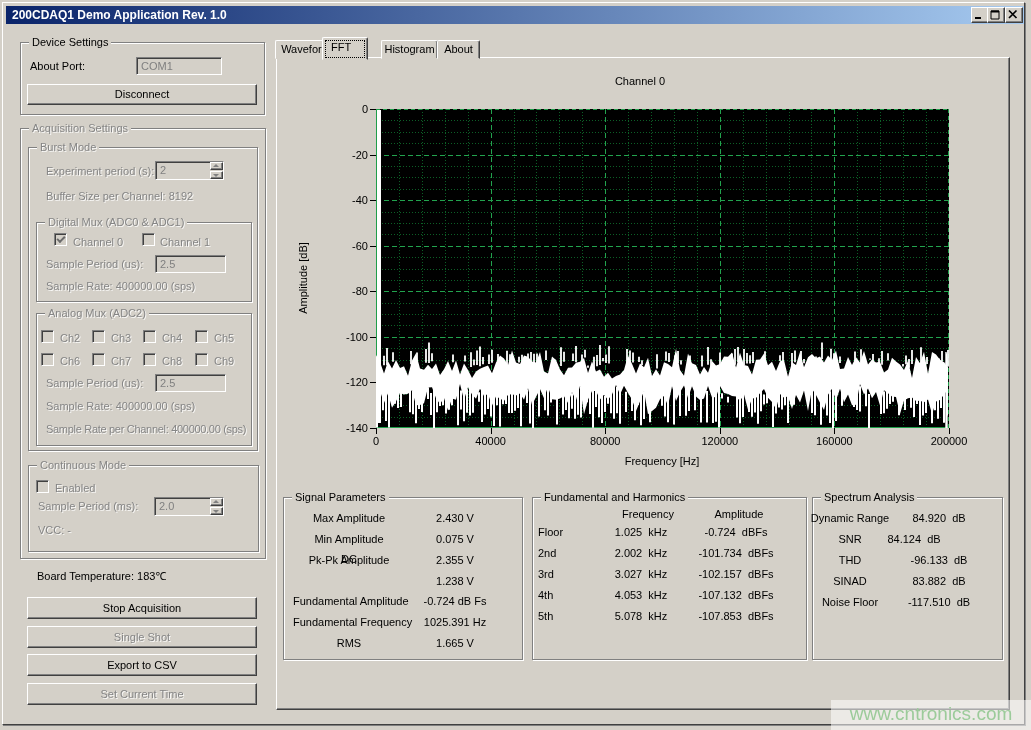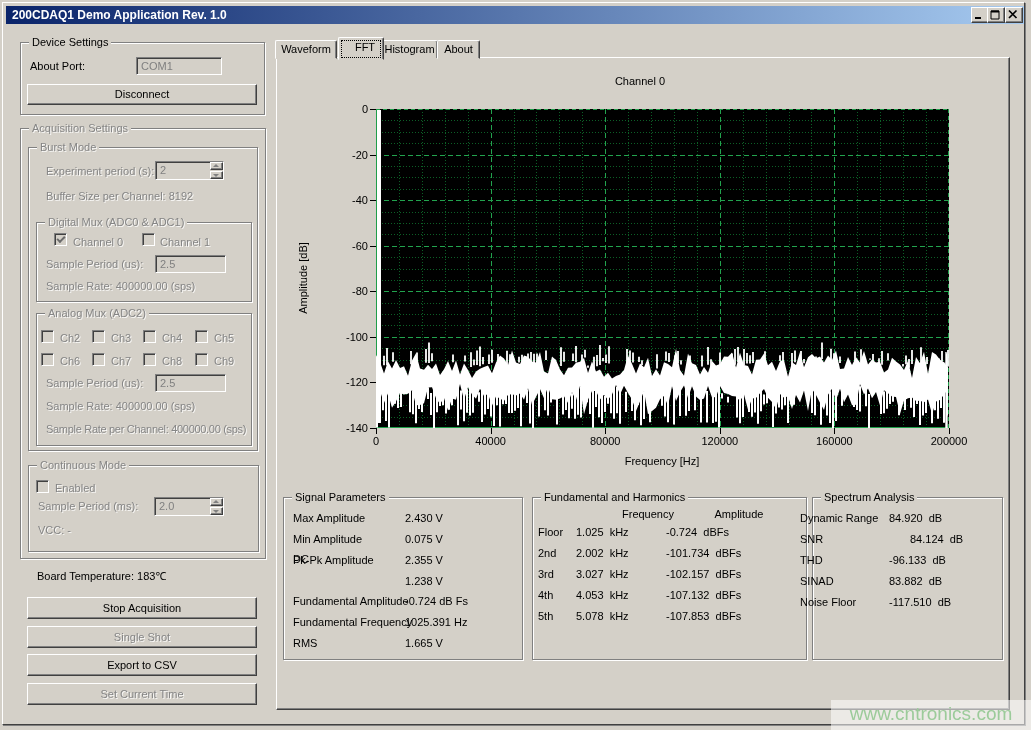--- a/index.html
+++ b/index.html
@@ -14,21 +14,21 @@
 .btn{position:absolute;background:#d4d0c8;border:1px solid;border-color:#fff #404040 #404040 #fff;box-shadow:inset -1px -1px 0 #808080;text-align:center}
 .tb{position:absolute;background:#d4d0c8;border:1px solid;border-color:#808080 #fff #fff #808080;box-shadow:inset 1px 1px 0 #404040;color:#808080}
 .tb>i{font-style:normal;position:absolute;left:4px;top:2px}
 .ckb{position:absolute;width:11px;height:11px;background:#d4d0c8;border:1px solid;border-color:#808080 #fff #fff #808080;box-shadow:inset 1px 1px 0 #404040}
 .chk{position:absolute;left:2px;top:2px;width:6px;height:3px;border-left:2px solid #6b6b6b;border-bottom:2px solid #6b6b6b;transform:rotate(-45deg)}
 .tab{position:absolute;background:#d4d0c8;border:1px solid;border-color:#fff #404040 #d4d0c8 #fff;box-shadow:inset -1px 0 0 #808080;text-align:center;border-radius:2px 2px 0 0}
 .spinb{position:absolute;background:#d4d0c8;border:1px solid;border-color:#fff #404040 #404040 #fff;box-shadow:inset -1px -1px 0 #808080}
 .upar{position:absolute;left:2px;top:1px;width:0;height:0;border-left:3px solid transparent;border-right:3px solid transparent;border-bottom:3px solid #808080}
 .dnar{position:absolute;left:2px;top:2px;width:0;height:0;border-left:3px solid transparent;border-right:3px solid transparent;border-top:3px solid #808080}
 .panel{position:absolute;left:276px;top:57px;width:732px;height:651px;background:#d4d0c8;border:1px solid;border-color:#fff #404040 #404040 #fff;box-shadow:inset -1px -1px 0 #808080}
-.rl{position:absolute;text-align:left;white-space:nowrap;line-height:14px}
+.rl{position:absolute;text-align:center;white-space:nowrap;line-height:14px}
 .wm{position:absolute;left:831px;top:700px;width:200px;height:30px;background:rgba(255,255,255,0.55);color:#9ccb9a;font-size:19px;line-height:28px;text-align:center;letter-spacing:0px}
 </style></head><body>
 <div class="win"></div>
 <div class="title"><span>200CDAQ1 Demo Application Rev. 1.0</span></div>
 <div class="tbtn" style="left:971px;top:7px"><svg width="14" height="12">
       <rect x="3" y="9" width="6" height="2" fill="#000"></rect>
     </svg></div>
 <div class="tbtn" style="left:987px;top:7px"><svg width="14" height="12">
       <path d="M3 3h8v8H3z" fill="none" stroke="#000"></path>
       <path d="M3 3.5h8" stroke="#000" stroke-width="2"></path>
@@ -125,21 +125,21 @@
 <div class="lbl" style="left:37px;top:569px">Board Temperature: 183℃</div>
 <div class="btn" style="left:27px;top:597px;width:228px;height:20px;line-height:20px">Stop Acquisition</div>
 <div class="btn dis" style="left:27px;top:626px;width:228px;height:20px;line-height:20px">Single Shot</div>
 <div class="btn" style="left:27px;top:654px;width:228px;height:20px;line-height:20px">Export to CSV</div>
 <div class="btn dis" style="left:27px;top:683px;width:228px;height:20px;line-height:20px">Set Current Time</div>
 
 <div class="panel"></div>
 <div class="tab" style="left:275px;top:40px;width:60px;height:17px;line-height:17px">Waveform</div>
 <div class="tab" style="left:381px;top:40px;width:55px;height:17px;line-height:17px">Histogram</div>
 <div class="tab" style="left:437px;top:40px;width:41px;height:17px;line-height:17px">About</div>
-<div class="tab" style="left:338px;top:37px;width:44px;height:21px;line-height:19px;z-index:5;text-align:center;text-indent:8px">FFT<div style="position:absolute;left:2px;top:2px;right:2px;bottom:1px;border:1px dotted #000"></div></div>
+<div class="tab" style="left:322px;top:37px;width:44px;height:21px;line-height:19px;z-index:5;text-align:left;text-indent:8px">FFT<div style="position:absolute;left:2px;top:2px;right:2px;bottom:1px;border:1px dotted #000"></div></div>
 
 <svg class="abs" style="left:290px;top:70px" width="715" height="410">
 <text x="350" y="15" font-size="11" text-anchor="middle">Channel 0</text>
 <rect x="86" y="39" width="573" height="319" fill="#000"></rect>
 <g stroke="#0c5f26" stroke-dasharray="1 2" stroke-width="1">
       <line x1="109.5" y1="39" x2="109.5" y2="358"></line>
       <line x1="132.5" y1="39" x2="132.5" y2="358"></line>
       <line x1="155.5" y1="39" x2="155.5" y2="358"></line>
       <line x1="178.5" y1="39" x2="178.5" y2="358"></line>
       <line x1="224.5" y1="39" x2="224.5" y2="358"></line>
@@ -276,21 +276,21 @@
 <div class="lbl" style="left:538px;top:609px">5th</div>
 <div class="rl" style="left:576px;top:609px;width:130px">5.078&nbsp; kHz</div>
 <div class="rl" style="left:666px;top:609px;width:140px">-107.853&nbsp; dBFs</div>
 
 <div class="gb" style="left:812px;top:497px;width:189px;height:161px">
     <span>Spectrum Analysis</span>
   </div>
 <div class="rl" style="left:800px;top:511px;width:100px">Dynamic Range</div>
 <div class="rl" style="left:889px;top:511px;width:100px">84.920&nbsp; dB</div>
 <div class="rl" style="left:800px;top:532px;width:100px">SNR</div>
-<div class="rl" style="left:910px;top:532px;width:100px">84.124&nbsp; dB</div>
+<div class="rl" style="left:864px;top:532px;width:100px">84.124&nbsp; dB</div>
 <div class="rl" style="left:800px;top:553px;width:100px">THD</div>
 <div class="rl" style="left:889px;top:553px;width:100px">-96.133&nbsp; dB</div>
 <div class="rl" style="left:800px;top:574px;width:100px">SINAD</div>
 <div class="rl" style="left:889px;top:574px;width:100px">83.882&nbsp; dB</div>
 <div class="rl" style="left:800px;top:595px;width:100px">Noise Floor</div>
 <div class="rl" style="left:889px;top:595px;width:100px">-117.510&nbsp; dB</div>
 
 <div class="wm">www.cntronics.com</div>
 
 </body></html>

